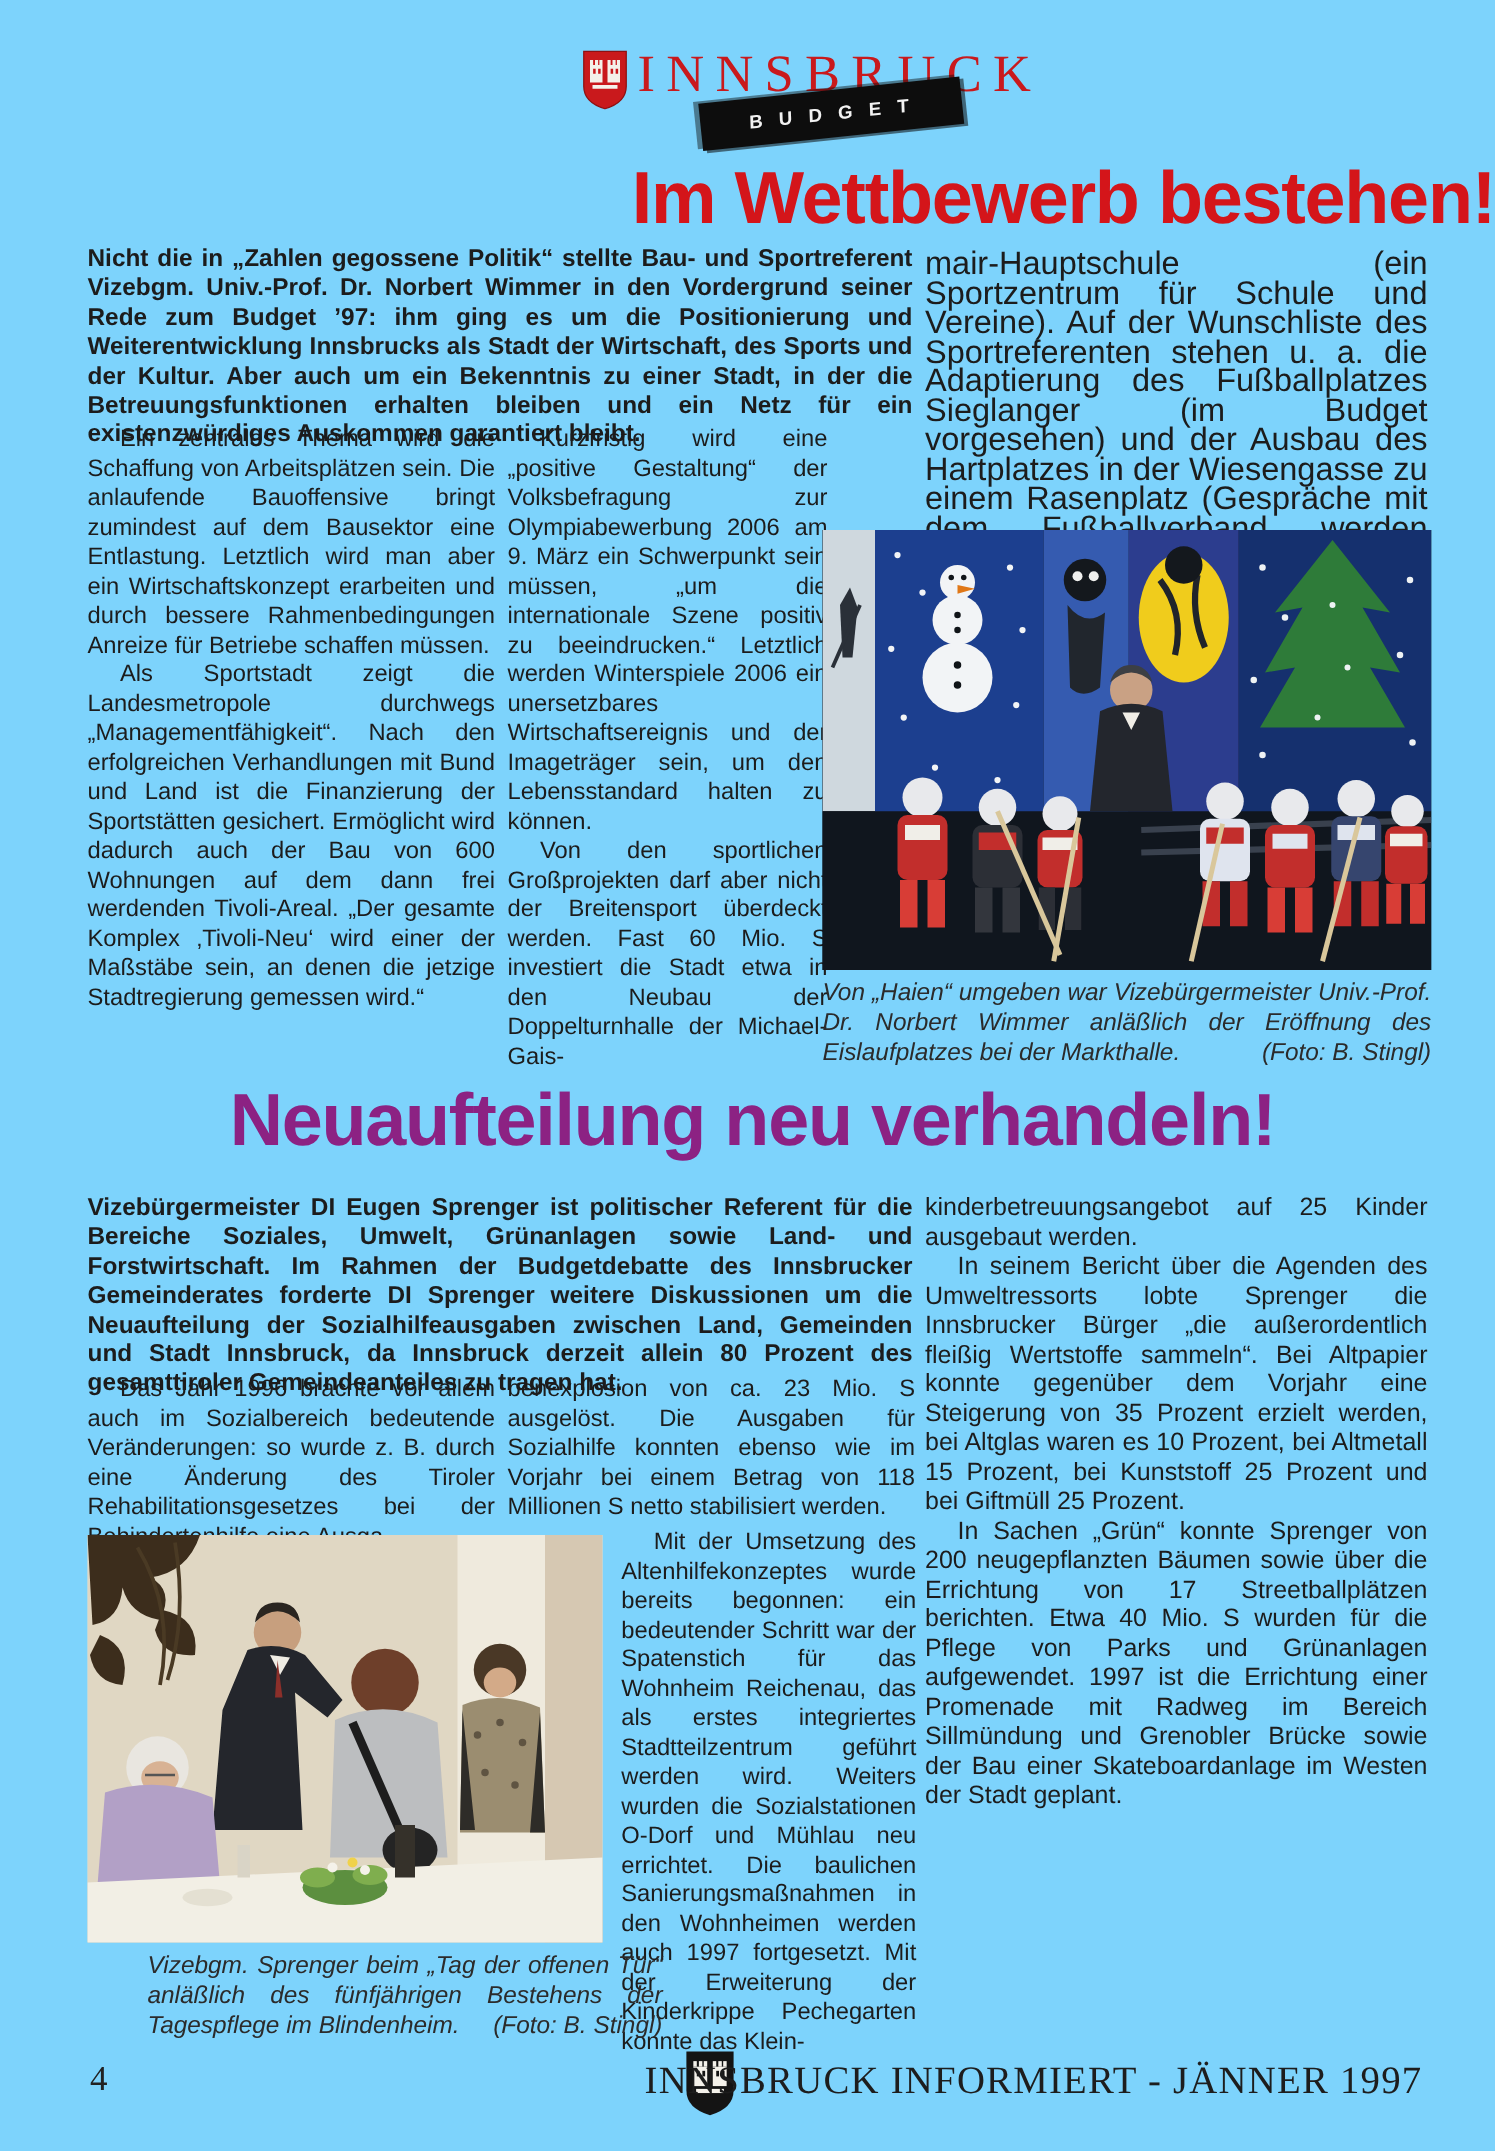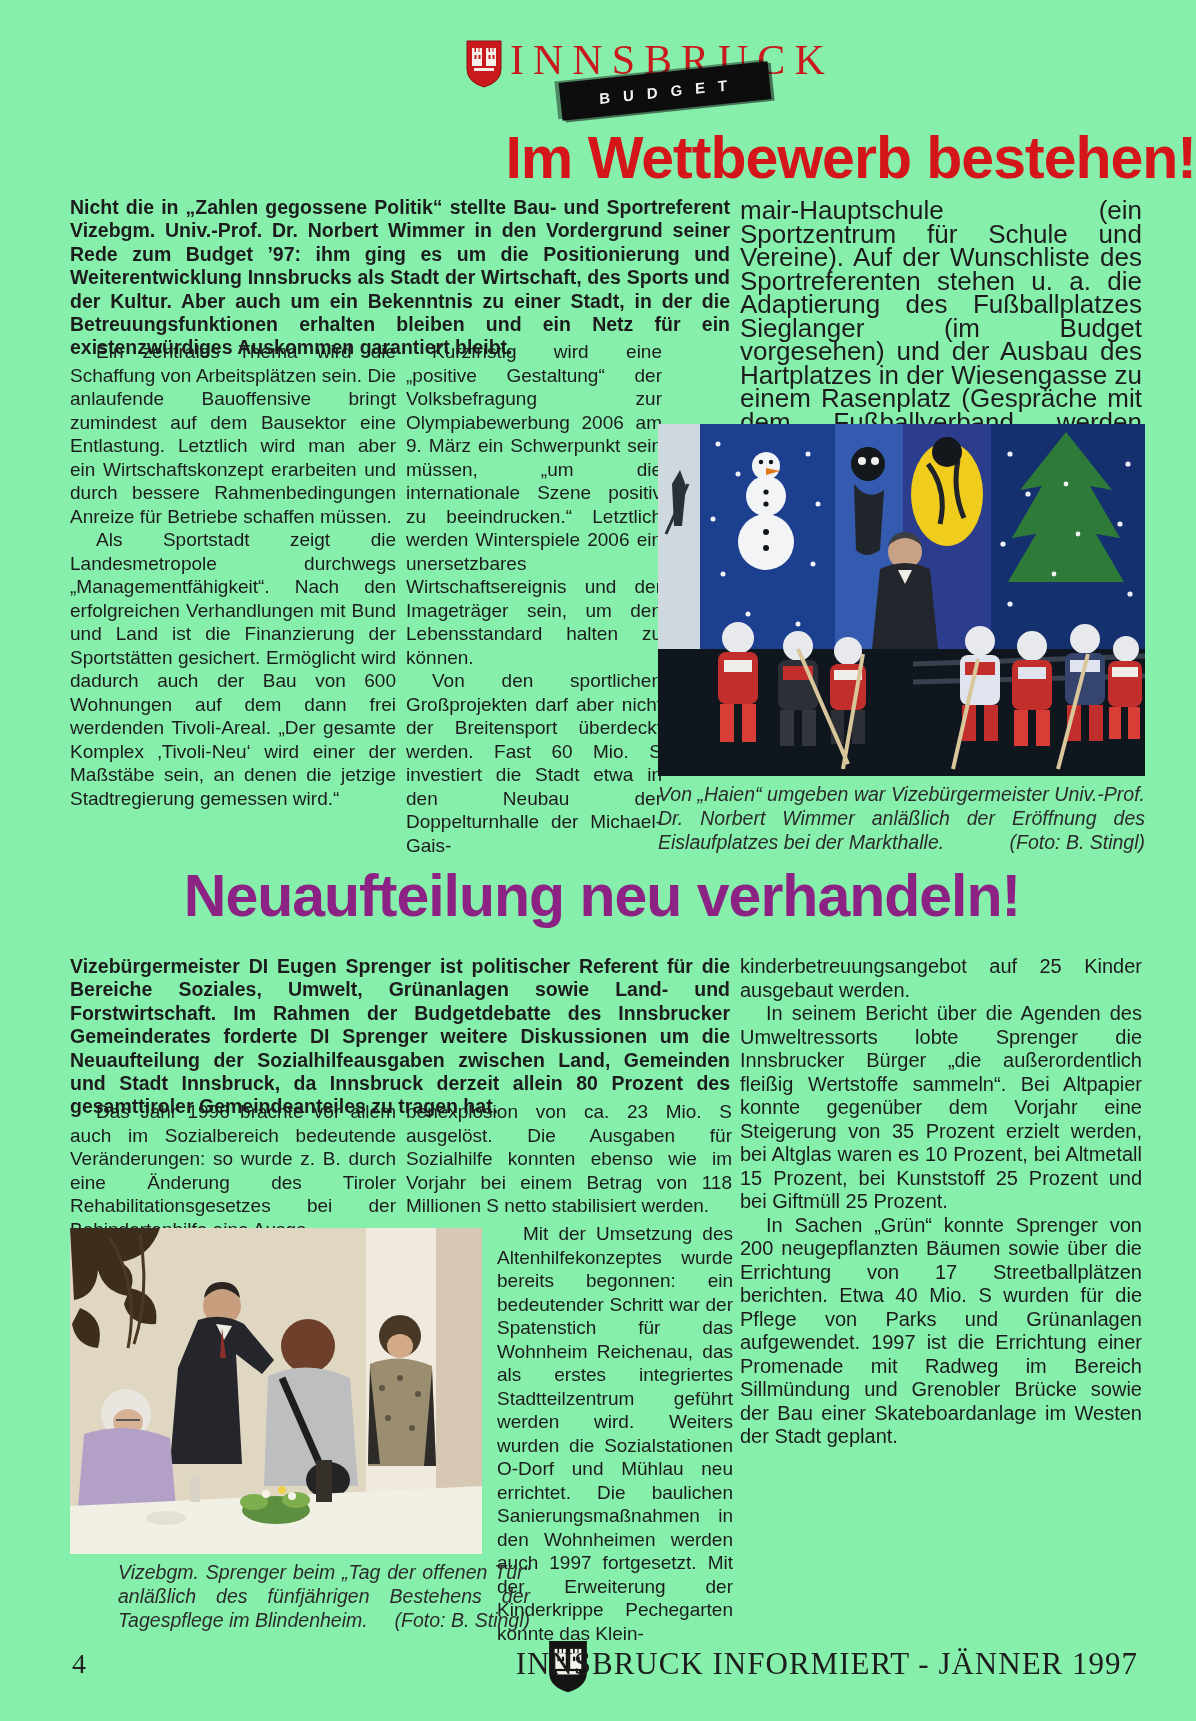--- a/index.html
+++ b/index.html
@@ -1,18 +1,18 @@
 <!DOCTYPE html>
 <html><head>
 <meta charset="utf-8">
 <style>
   html,body{margin:0;padding:0;background:#cfcdc7;}
   #page{
     position:relative;width:1196px;height:1721px;margin:0 auto;
-    background:#86efac;overflow:hidden;
+    background:#7dd3fc;overflow:hidden;
     font-family:"Liberation Sans",sans-serif;color:#1c1c1c;
   }
   
   .masthead-shield{position:absolute;left:466px;top:40px;width:36px;height:48px;}
   .masthead-title{
     position:absolute;left:510px;top:36px;width:420px;
     font-family:"Liberation Serif",serif;font-size:42px;letter-spacing:9px;
     color:#c9191c;white-space:nowrap;
   }
   .budget-banner{

